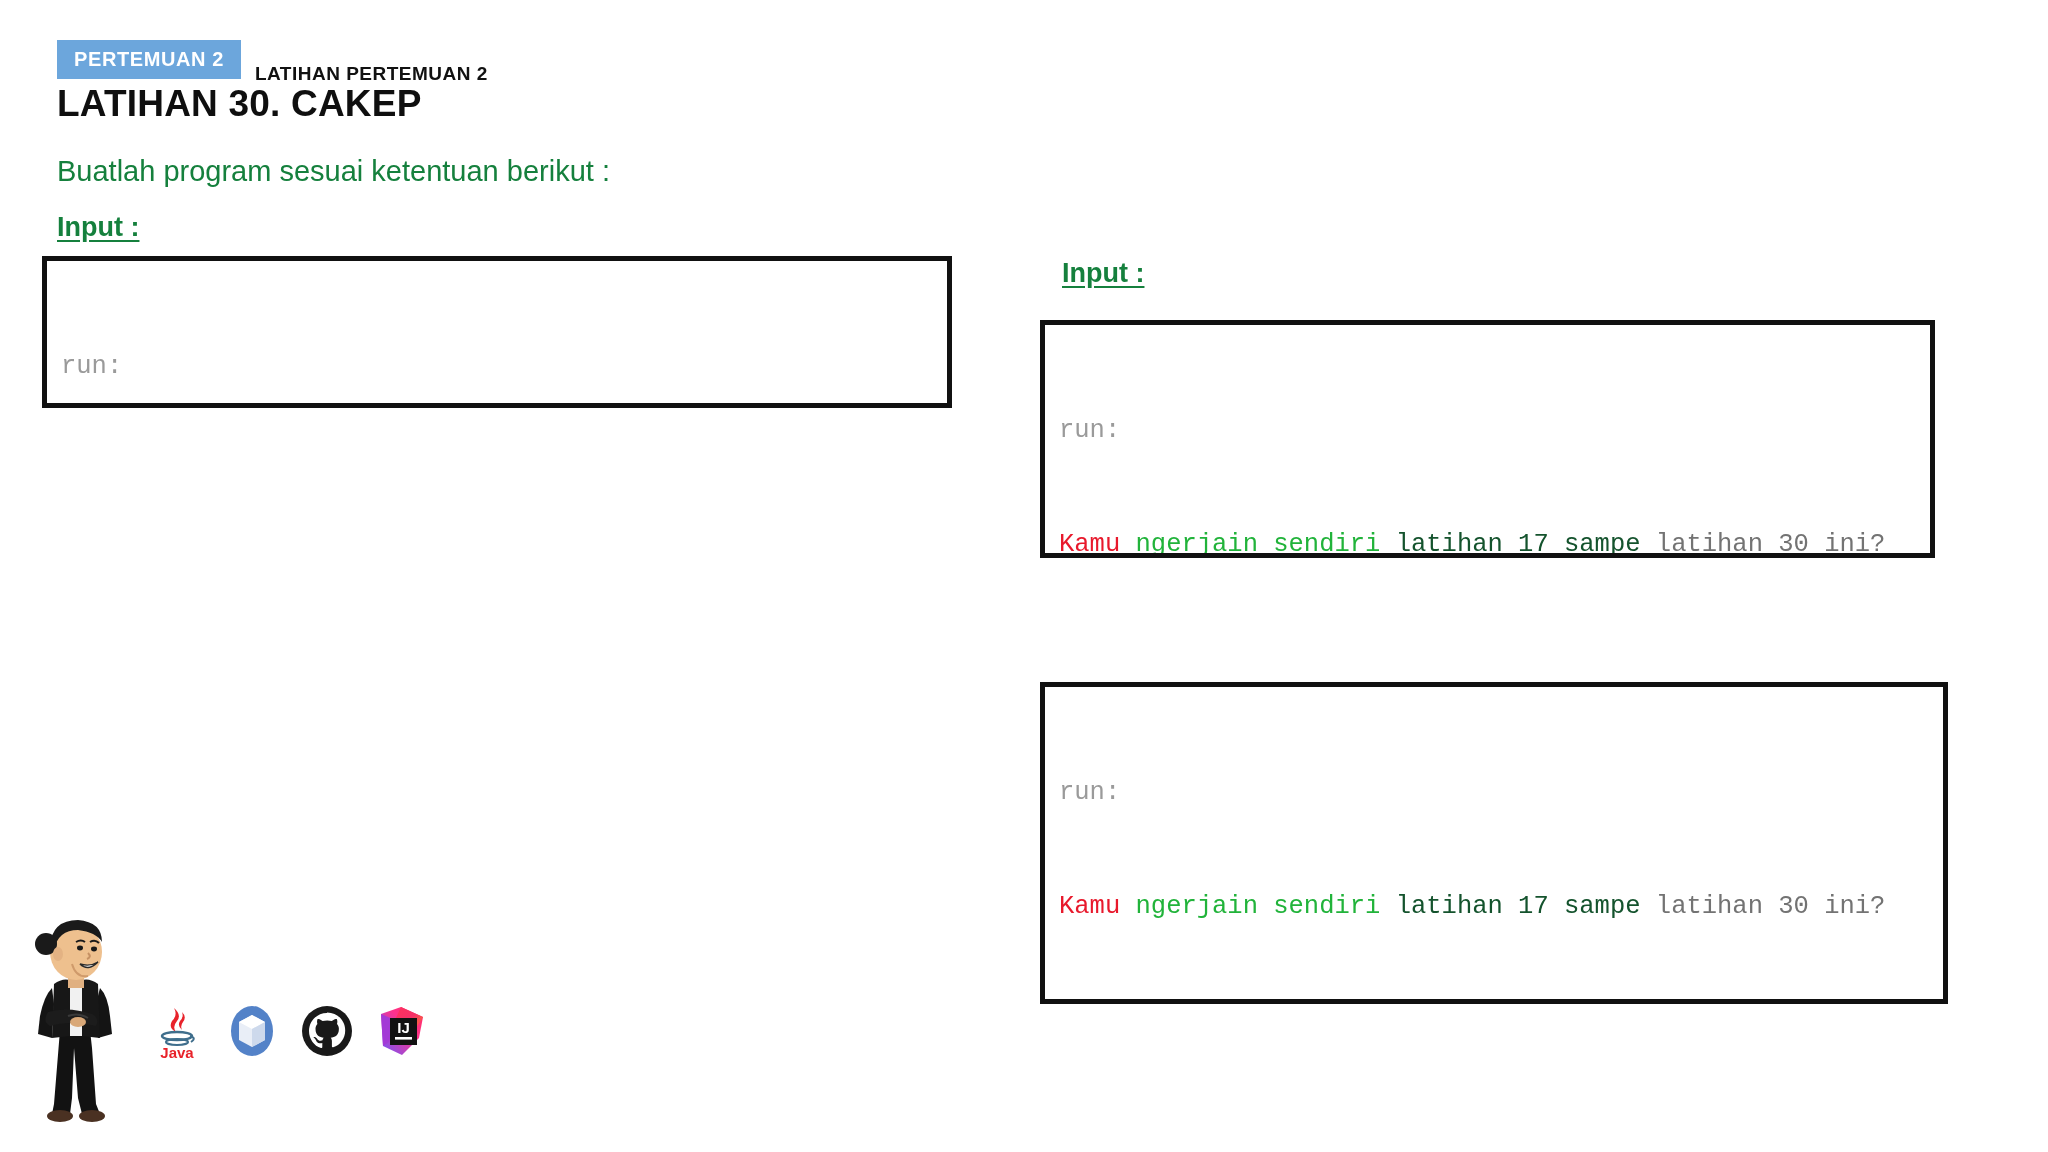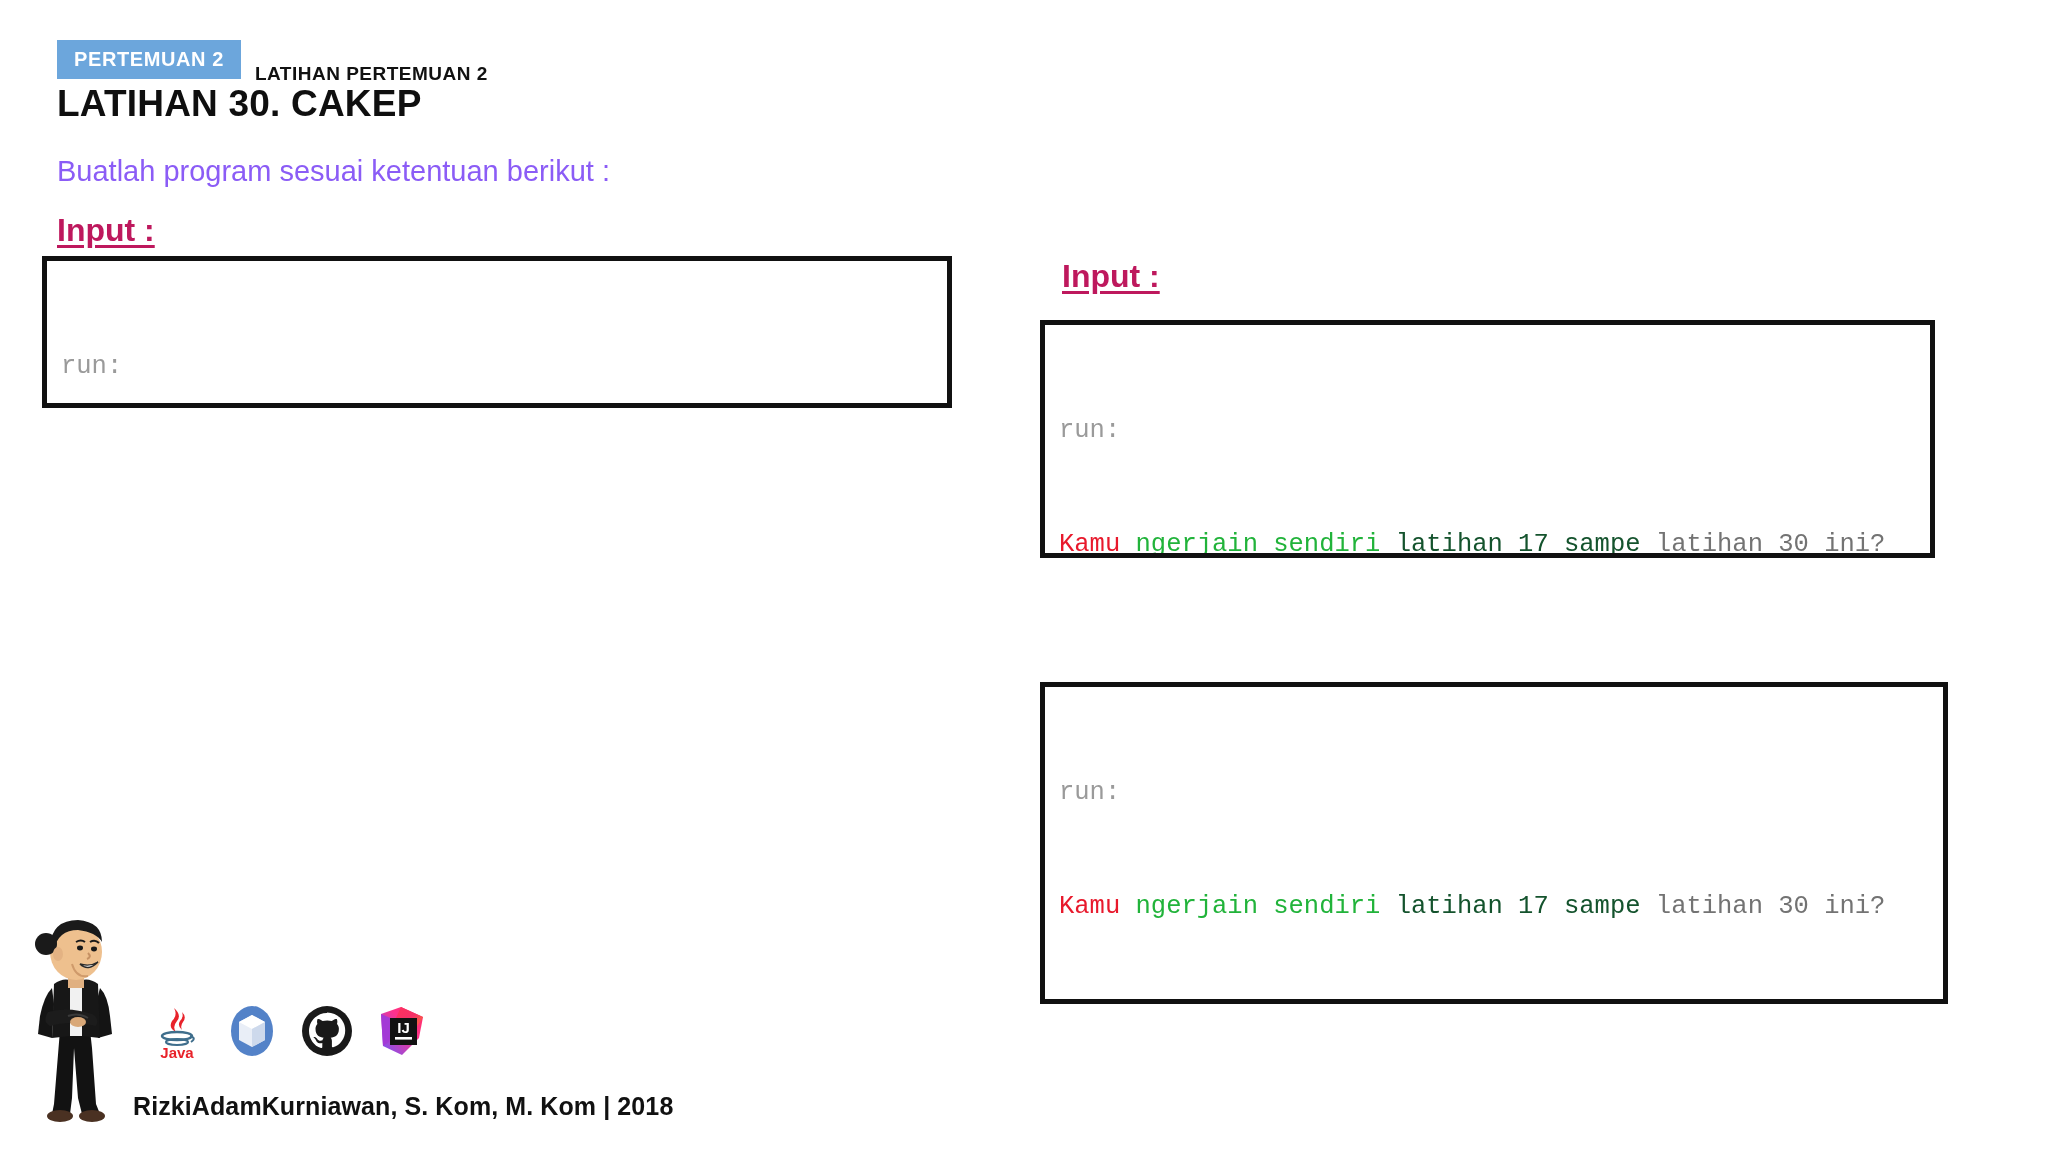--- a/index.html
+++ b/index.html
@@ -25,27 +25,27 @@
   .kicker-sub {
     color: #111111; font-size: 19px; font-weight: bold; letter-spacing: .5px; margin-top: 30px;
   }
   .slide-title {
     position: absolute; left: 57px; top: 85px;
     font-size: 37px; font-weight: bold; color: #0f0f0f;
     letter-spacing: .2px; line-height: 1.05;
   }
   .subtitle {
     position: absolute; left: 57px; top: 155px;
-    font-size: 29px; color: #8b5cf6; font-weight: normal;
+    font-size: 29px; color: #15803d; font-weight: normal;
   }
 
   
   .sec-label {
     position: absolute;
-    color: #be185d; font-weight: bold; font-size: 32px;
+    color: #15803d; font-weight: bold; font-size: 27px;
     text-decoration: underline; text-underline-offset: 4px;
   }
   #label-input  { left: 57px;   top: 212px; }
   #label-output { left: 1062px; top: 258px; }
 
   
   .console {
     position: absolute;
     background: #ffffff;
     border: 5px solid #111111;
@@ -214,15 +214,14 @@
         <path d="M26 5 L48 15 L38 30 L20 18 Z" fill="url(#ijg1)"></path>
         <path d="M6 12 L20 18 L14 40 L8 44 Z" fill="#a33ad6"></path>
         <rect x="15" y="16" width="27" height="27" fill="#121212"></rect>
         <text x="28.5" y="31" font-family="Liberation Sans, sans-serif" font-size="15" font-weight="bold" fill="#ffffff" text-anchor="middle">IJ</text>
         <rect x="20" y="35" width="17" height="2.6" fill="#ffffff"></rect>
       </svg>
     </span>
 
   </div>
 
-  <div class="byline">RizkiAdamKurniawan, S. Kom, M. Kom | 2018</div>
 
 </div>
 
 </body></html>

